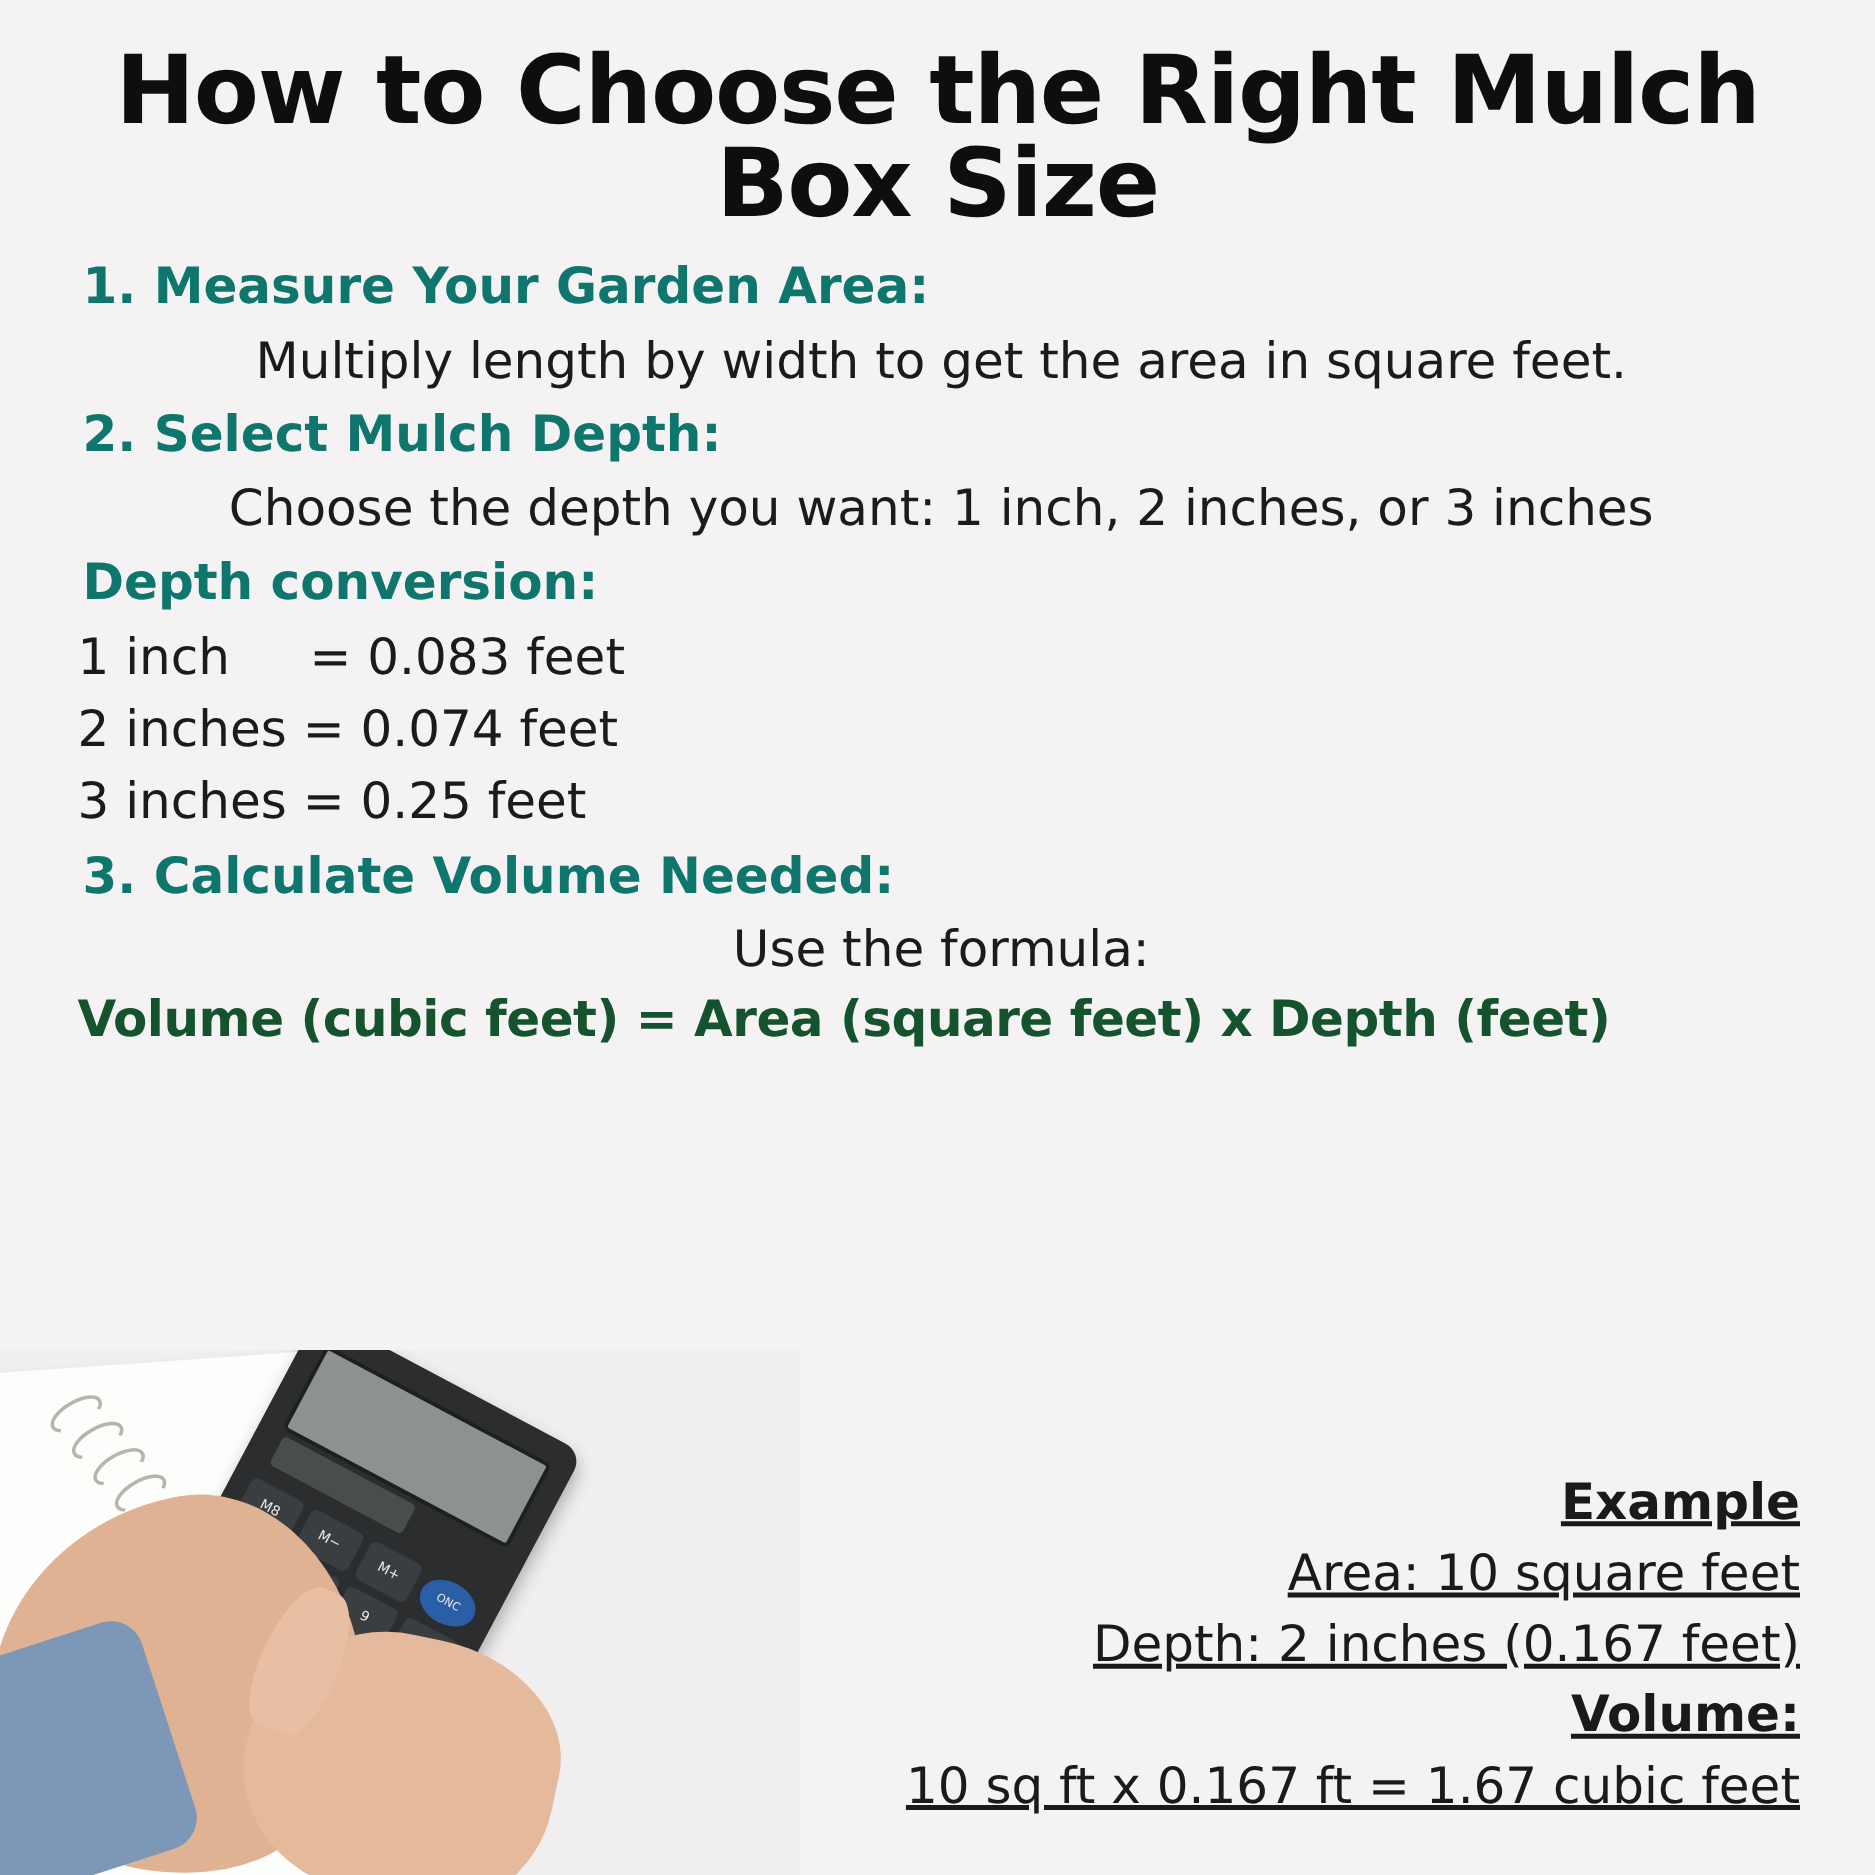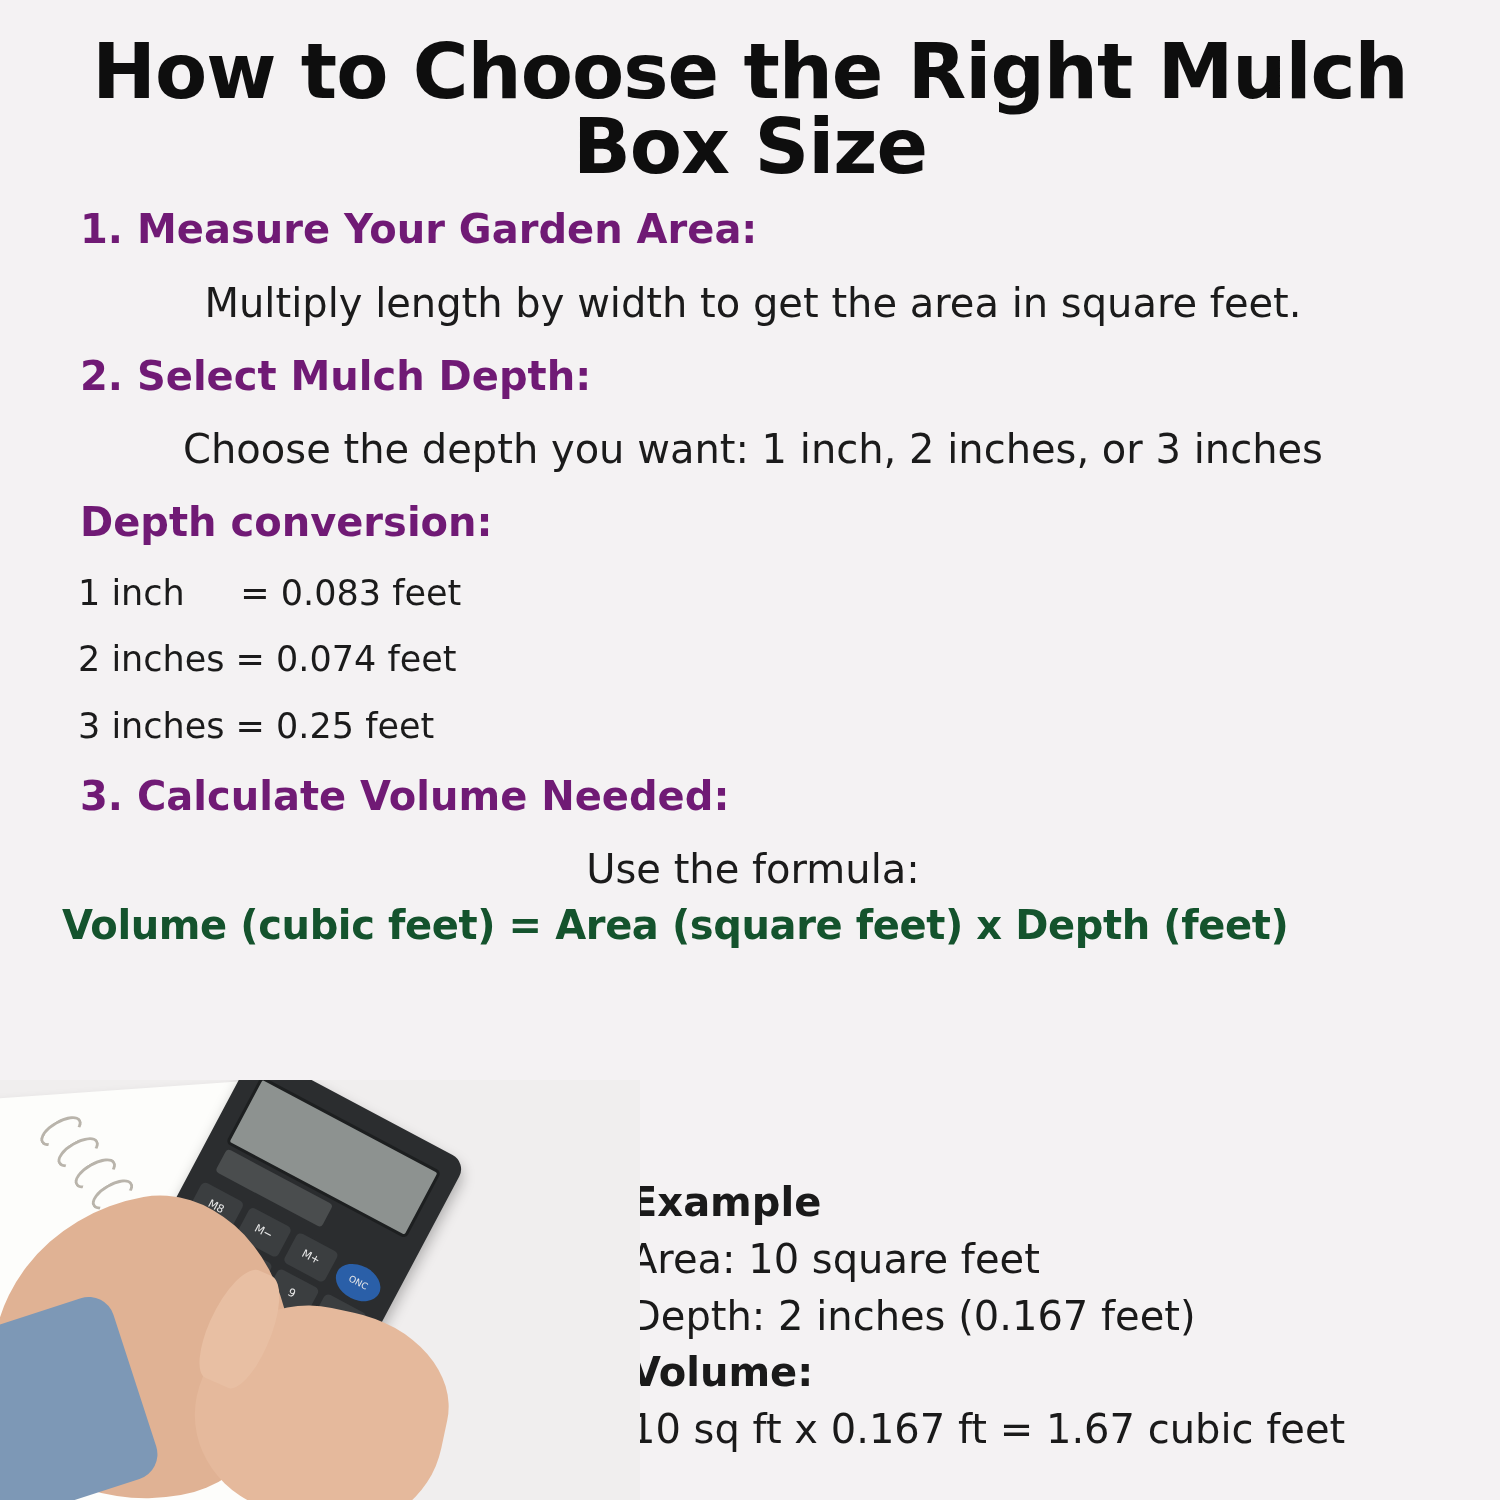--- a/index.html
+++ b/index.html
@@ -32,54 +32,55 @@
     margin: 0 0 18px 0;
     color: #0e0e0e;
   }
   .body-block {
     padding-left: 6px;
   }
   .h-step {
     font-size: 40px;
     font-weight: bold;
     line-height: 1.38;
-    margin: 18px;
-    color: #701a75;
+    margin: 4px;
+    color: #0f766e;
   }
   .p-line {
     font-size: 40px;
     font-weight: normal;
     line-height: 1.38;
     margin: 0;
     color: #1b1b1b;
     text-align: center;
   }
   .conv-row {
-    font-size: 35px;
+    font-size: 40px;
     line-height: 1.43;
-    margin: 16px;
+    margin: 0;
     color: #1b1b1b;
     white-space: pre;
   }
   .formula {
     font-size: 40px;
     font-weight: bold;
     line-height: 1.4;
     margin: 0;
     color: #14532d;
     letter-spacing: -0.4px;
   }
 
   
   .example {
     position: absolute;
     right: 60px;
     bottom: 42px;
     width: 810px;
-    text-align: left;
+    text-align: right;
+    text-decoration: underline;
   }
   .example .ex-title {
     font-size: 40px;
     font-weight: bold;
     line-height: 1.42;
     margin: 0;
   }
   .example .ex-line {
     font-size: 40px;
     line-height: 1.42;

